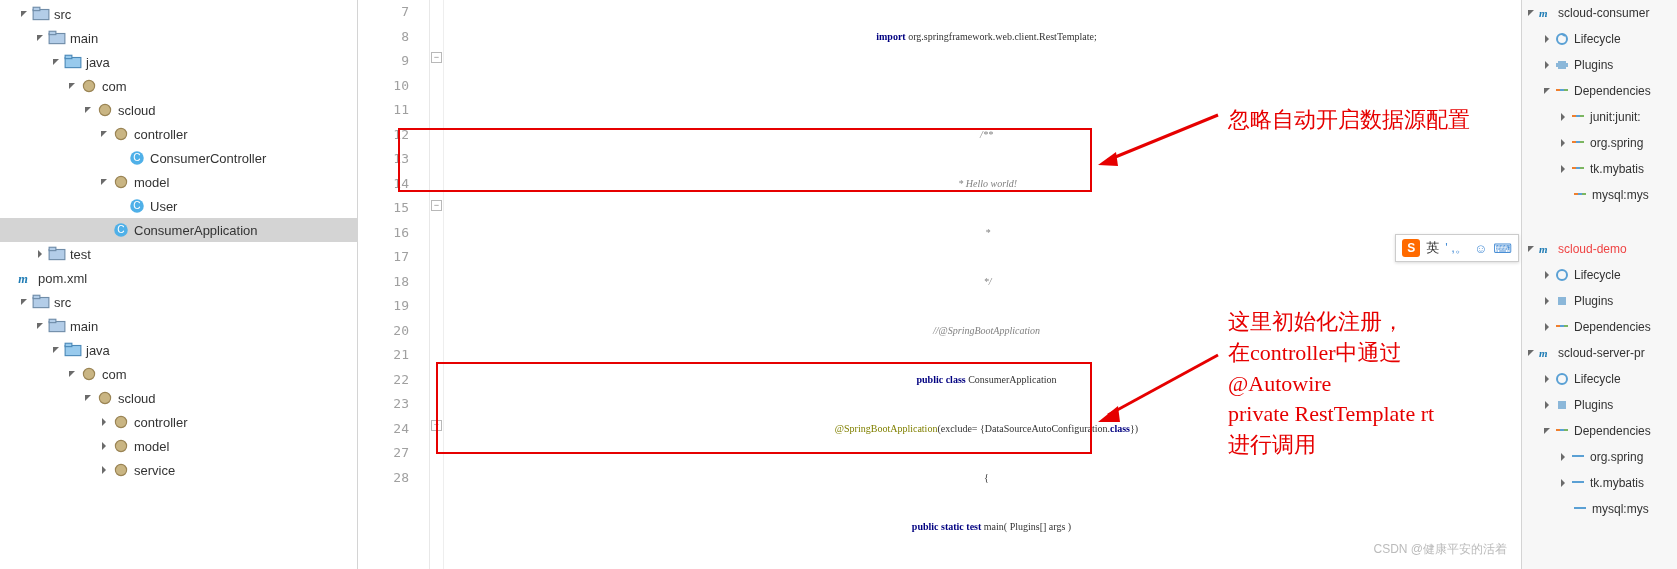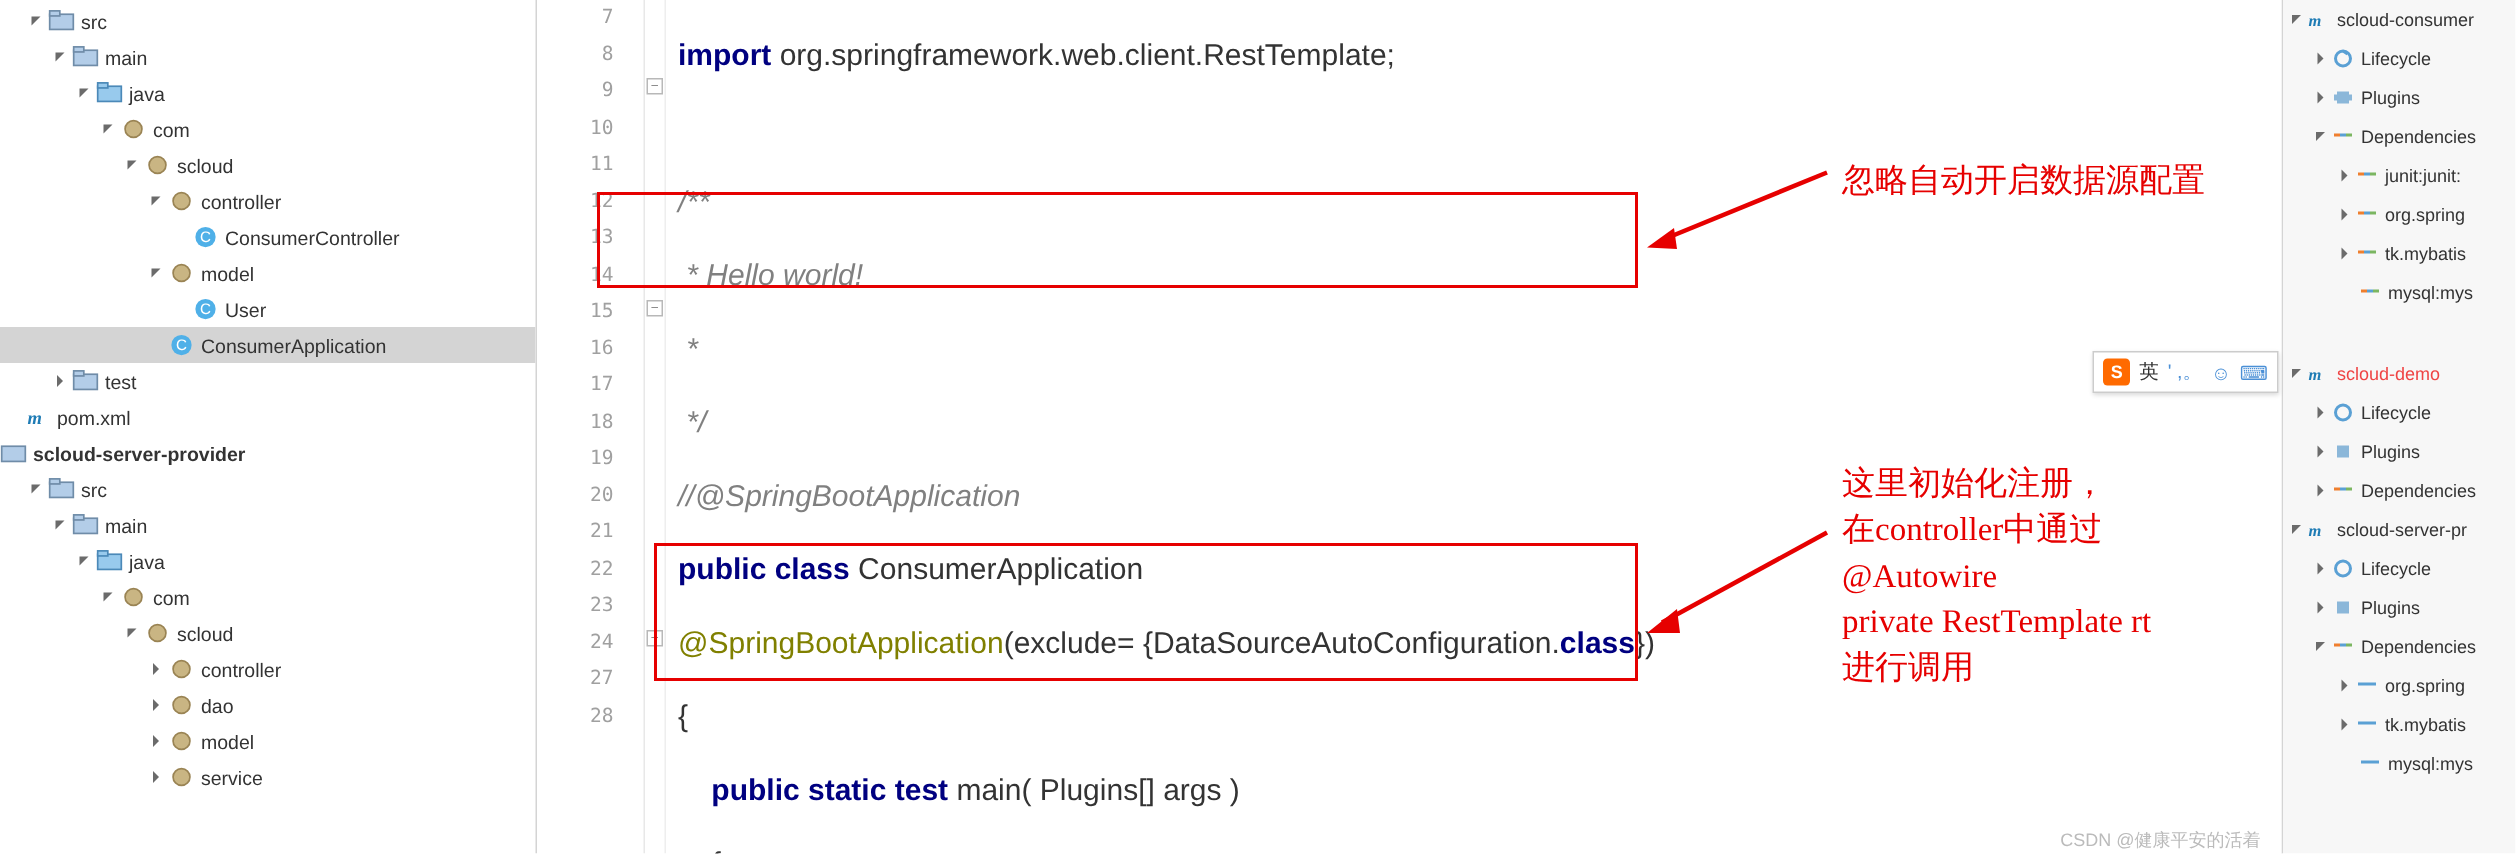--- a/index.html
+++ b/index.html
@@ -11,36 +11,36 @@
 .tree-row.sel { background: #d4d4d4; }
 .arrow { width: 16px; height: 16px; display: inline-flex; align-items: center; justify-content: center; flex-shrink: 0; }
 .arrow svg { width: 10px; height: 10px; }
 .spacer { display: inline-block; width: 16px; flex-shrink: 0; }
 .ficon { width: 18px; height: 18px; display: inline-flex; align-items: center; justify-content: center; margin-right: 4px; flex-shrink: 0; }
 .tree-label { white-space: nowrap; }
 .bold { font-weight: bold; }
 .editor-panel { flex: 1; display: flex; background: #fff; position: relative; }
 .gutter { width: 72px; background: #fff; border-right: 1px solid #e8e8e8; text-align: right; color: #a0a0a0; font-family: "Consolas", monospace; font-size: 13px; padding-right: 20px; user-select: none; }
 .gutter-line { height: 24.5px; line-height: 24.5px; position: relative; }
-.code { flex: 1; font-family: Liberation Sans, sans-serif; font-size: 20px; line-height: 24.5px; padding-left: 8px; position: relative; white-space: pre; }
+.code { flex: 1; font-family: Liberation Serif, serif; font-size: 10px; line-height: 24.5px; padding-left: 8px; position: relative; white-space: pre; text-align: center; }
 .code-line { height: 24.5px; }
 .kw { color: #000080; font-weight: bold; }
 .ann { color: #808000; }
 .cmt { color: #808080; font-style: italic; }
 .cmt2 { color: #808080; font-style: italic; }
 .redbox { position: absolute; border: 2px solid #e60000; pointer-events: none; }
 .anno-text { position: absolute; color: #e60000; font-size: 22px; font-family: "Microsoft YaHei"; line-height: 1.4; pointer-events: none; }
 .arrow-svg { position: absolute; pointer-events: none; }
 .right-panel { width: 156px; background: #f7f7f7; border-left: 1px solid #d4d4d4; font-size: 12px; overflow: hidden; }
 .rp-row { display: flex; align-items: center; height: 26px; padding-left: 2px; white-space: nowrap; cursor: pointer; }
 .rp-row .arrow { width: 14px; }
 .rp-icon { width: 16px; height: 16px; display: inline-flex; align-items: center; justify-content: center; margin-right: 4px; flex-shrink: 0; }
 .ime-bar { position: absolute; right: 158px; top: 234px; background: #fff; border: 1px solid #ccc; height: 28px; display: flex; align-items: center; padding: 0 6px; font-size: 13px; box-shadow: 0 1px 3px rgba(0,0,0,0.15); }
 .ime-logo { width: 18px; height: 18px; background: #ff6a00; color: #fff; display: inline-flex; align-items: center; justify-content: center; border-radius: 3px; font-weight: bold; margin-right: 6px; font-size: 12px; }
-.watermark { position: absolute; bottom: 0; right: 170px; color: #bbb; font-size: 12px; margin-left: 24px; }
+.watermark { position: absolute; bottom: 11px; right: 170px; color: #bbb; font-size: 12px; margin-left: 24px; }
 .collapse-bar { width: 14px; background: #fff; border-right: 1px solid #eee; position: relative; }
 .coll-mark { position:absolute; left:1px; width:11px; height:11px; border:1px solid #b8b8b8; background:#fff; font-size:9px; line-height:9px; text-align:center; color:#888; }
 </style>
 </head>
 <body>
 
 <div class="container">
 
   <div class="left-panel">
     <div class="tree">
@@ -245,28 +245,20 @@
       <div class="tree-row">
           <span class="spacer"></span>
           <span class="ficon">
             <svg viewBox="0 0 16 16">
               <text x="2" y="12" font-size="11" fill="#1f7cb5" font-style="italic" font-family="serif" font-weight="bold">m</text>
             </svg>
           </span>
           <span class="tree-label">pom.xml</span>
         </div>
 
-      <div class="tree-row">
-          <span class="ficon">
-            <svg viewBox="0 0 16 16">
-              <rect x="1" y="4" width="14" height="9" fill="#b3cde8" stroke="#6f8ca8"></rect>
-            </svg>
-          </span>
-          <span class="tree-label bold">scloud-server-provider</span>
-        </div>
 
       <div class="tree-row">
           <span class="spacer"></span>
           <span class="arrow">
             <svg viewBox="0 0 10 10">
               <path d="M2 2 L8 2 L2 8 Z" fill="#6b6b6b"></path>
             </svg>
           </span>
           <span class="ficon">
             <svg viewBox="0 0 16 16">
@@ -362,39 +354,20 @@
             </svg>
           </span>
           <span class="ficon">
             <svg viewBox="0 0 16 16">
               <circle cx="8" cy="8" r="5" fill="#c9b583" stroke="#9a8454"></circle>
             </svg>
           </span>
           <span class="tree-label">controller</span>
         </div>
 
-      <div class="tree-row">
-          <span class="spacer"></span>
-          <span class="spacer"></span>
-          <span class="spacer"></span>
-          <span class="spacer"></span>
-          <span class="spacer"></span>
-          <span class="spacer"></span>
-          <span class="arrow">
-            <svg viewBox="0 0 10 10">
-              <path d="M3 1 L7 5 L3 9 Z" fill="#6b6b6b"></path>
-            </svg>
-          </span>
-          <span class="ficon">
-            <svg viewBox="0 0 16 16">
-              <circle cx="8" cy="8" r="5" fill="#c9b583" stroke="#9a8454"></circle>
-            </svg>
-          </span>
-          <span class="tree-label">dao</span>
-        </div>
 
       <div class="tree-row">
           <span class="spacer"></span>
           <span class="spacer"></span>
           <span class="spacer"></span>
           <span class="spacer"></span>
           <span class="spacer"></span>
           <span class="spacer"></span>
           <span class="arrow">
             <svg viewBox="0 0 10 10">

